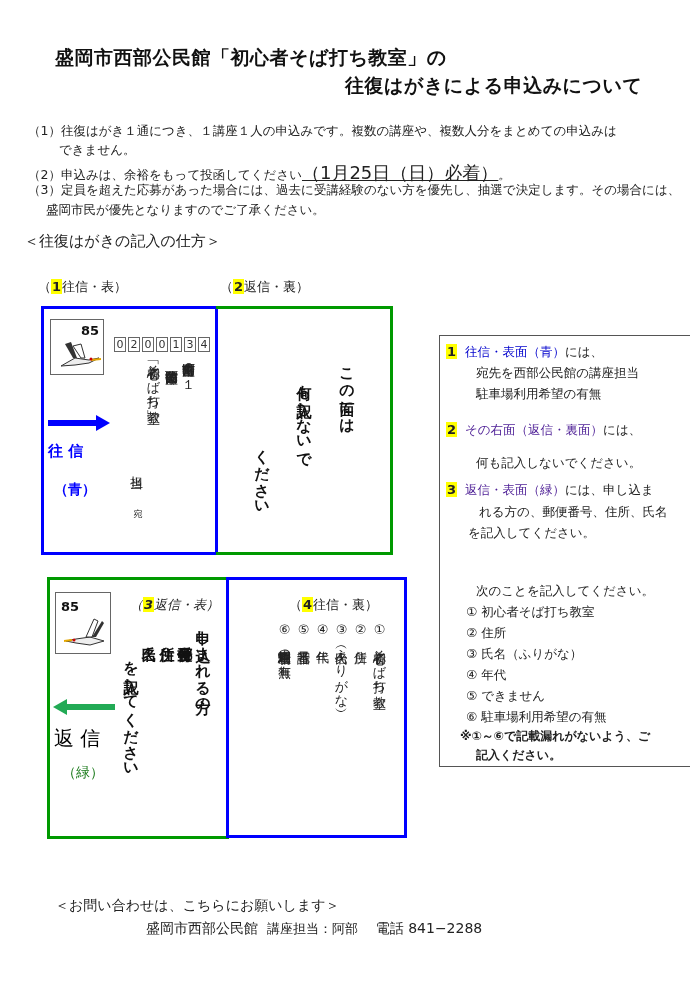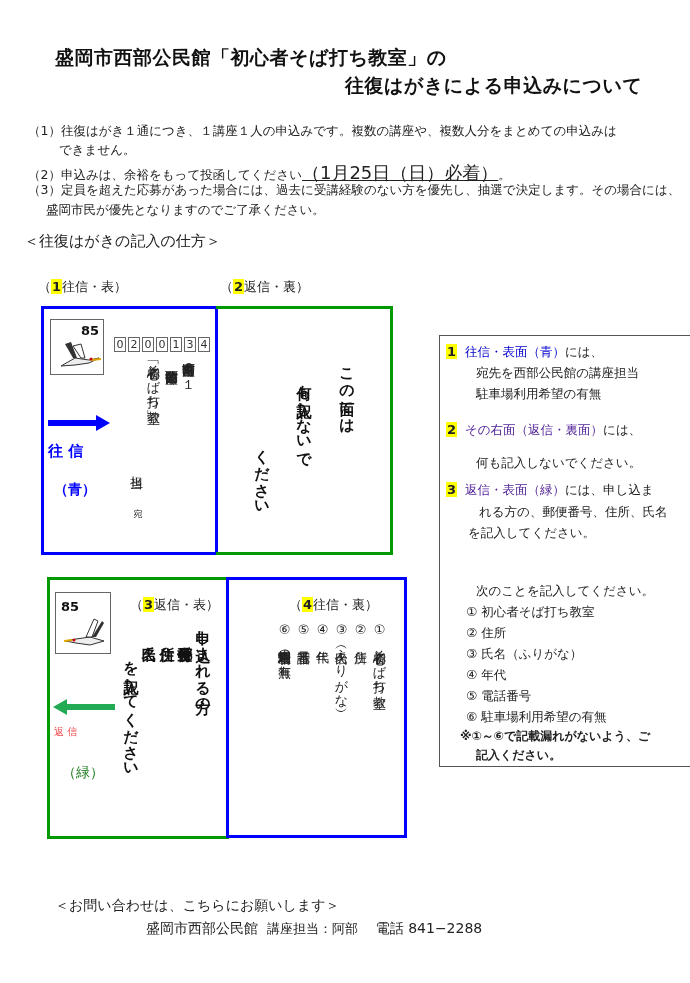--- a/index.html
+++ b/index.html
@@ -84,33 +84,33 @@
   <div class="abs stamp" style="left:5px; top:12px; width:56px; height:62px;">
     <span class="val" style="left:5px; top:6px;">85</span>
     <svg class="abs" style="left:8px; top:22px;" width="46" height="36" viewBox="0 0 46 36">
       <path d="M2 26 L12 24 L26 22 L40 26 L26 30 L12 28 Z" fill="#eee" stroke="#333" stroke-width="1"></path>
       <path d="M22 22 L30 4 L34 6 L28 22 Z" fill="#fff" stroke="#333" stroke-width="1"></path>
       <path d="M28 22 L38 6 L40 8 L32 22 Z" fill="#333"></path>
       <path d="M0 26 L8 25" stroke="#e6a800" stroke-width="2"></path>
       <circle cx="10" cy="25" r="1.5" fill="#c00"></circle>
     </svg>
   </div>
-  <div class="abs lbl" style="left:80px; top:16px;">
+  <div class="abs lbl" style="left:80px; top:16px;font-style:italic;">
     <span>（</span><span class="num">3</span><span>返信・表）</span>
   </div>
   <div class="abs vert bold" style="left:144px; top:39px; font-size:15px; line-height:17px; color:#111;">申し込まれる方の</div>
   <div class="abs vert bold" style="left:126px; top:55px; font-size:15px; line-height:17px; color:#111;">郵便番号</div>
   <div class="abs vert bold" style="left:108px; top:55px; font-size:15px; line-height:17px; color:#111;">住所</div>
   <div class="abs vert bold" style="left:90px; top:55px; font-size:15px; line-height:17px; color:#111;">氏名</div>
   <div class="abs vert bold" style="left:72px; top:70px; font-size:15px; line-height:17px; color:#111;">を記入してください</div>
   <svg class="abs" style="left:3px; top:119px;" width="62" height="16" viewBox="0 0 62 16">
     <rect x="12" y="5" width="50" height="6" fill="#22aa55"></rect>
     <polygon points="14,0 0,8 14,16" fill="#22aa55"></polygon>
   </svg>
-  <div class="abs green" style="left:4px; top:145px; font-size:10px; color:#ef4444;">返 信</div>
+  <div class="abs green" style="left:4px; top:145px; font-size:20px; color:#000000;">返 信</div>
   <div class="abs green" style="left:12px; top:184px; font-size:14px; color:#1a7a1a;">（緑）</div>
 </div>
 
 <div class="abs box-blue" style="left:226px; top:577px; width:181px; height:261px;">
   <div class="abs lbl" style="left:60px; top:16px;">
     <span>（</span><span class="num">4</span><span>往信・裏）</span>
   </div>
   <div class="abs" style="left:39px; top:42px; width:120px; height:190px;">
     <div class="abs vert" style="right:0px; top:0; font-size:13px; line-height:17px;"><span>①</span><span style="display:inline-block; height:4px;"></span><span>初心者そば打ち教室</span></div>
     <div class="abs vert" style="right:19px; top:0; font-size:13px; line-height:17px;"><span>②</span><span style="display:inline-block; height:4px;"></span><span>住所</span></div>
@@ -137,21 +137,21 @@
     <span class="num">3</span>&nbsp;&nbsp;<span class="green">返信・表面（緑）</span><span>には、申し込ま</span>
   </div>
   <div class="row" style="left:28px; top:168px;margin-left:11px;">れる方の、郵便番号、住所、氏名</div>
   <div class="row" style="left:28px; top:189px;">を記入してください。</div>
 
   <div class="row" style="left:36px; top:247px;">次のことを記入してください。</div>
   <div class="row" style="left:26px; top:268px;">①  初心者そば打ち教室</div>
   <div class="row" style="left:26px; top:289px;">②  住所</div>
   <div class="row" style="left:26px; top:310px;">③  氏名（ふりがな）</div>
   <div class="row" style="left:26px; top:331px;">④  年代</div>
-  <div class="row" style="left:26px; top:352px;">⑤  電話番号</div>
+  <div class="row" style="left:26px; top:352px;">⑤  できません</div>
   <div class="row" style="left:26px; top:373px;">⑥  駐車場利用希望の有無</div>
   <div class="row bold" style="left:20px; top:392px; font-size:12px;">※①～⑥で記載漏れがないよう、ご</div>
   <div class="row bold" style="left:36px; top:411px; font-size:12px;">記入ください。</div>
 </div>
 
 <div class="abs" style="left:55px; top:897px; font-size:14px; white-space:nowrap;">＜お問い合わせは、こちらにお願いします＞</div>
 <div class="abs" style="left:146px; top:920px; font-size:14px; white-space:nowrap;">
   <span>盛岡市西部公民館</span>&nbsp;&nbsp;<span style="font-size:13px;">講座担当：阿部</span>&nbsp;&nbsp;&nbsp;&nbsp;<span>電話 841−2288</span>
 </div>
 

